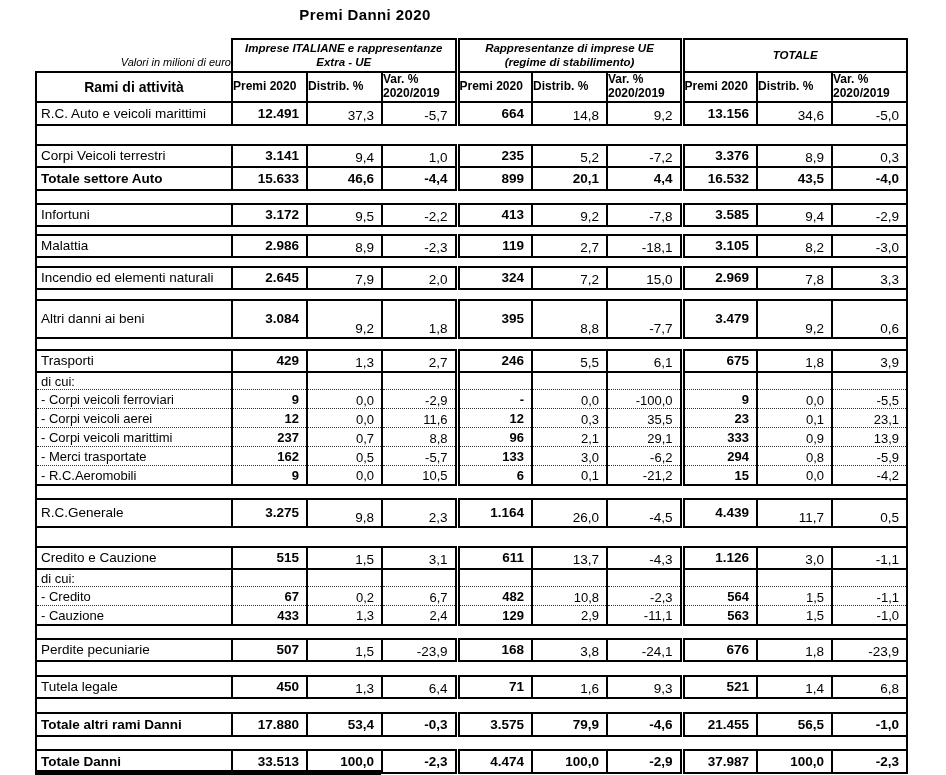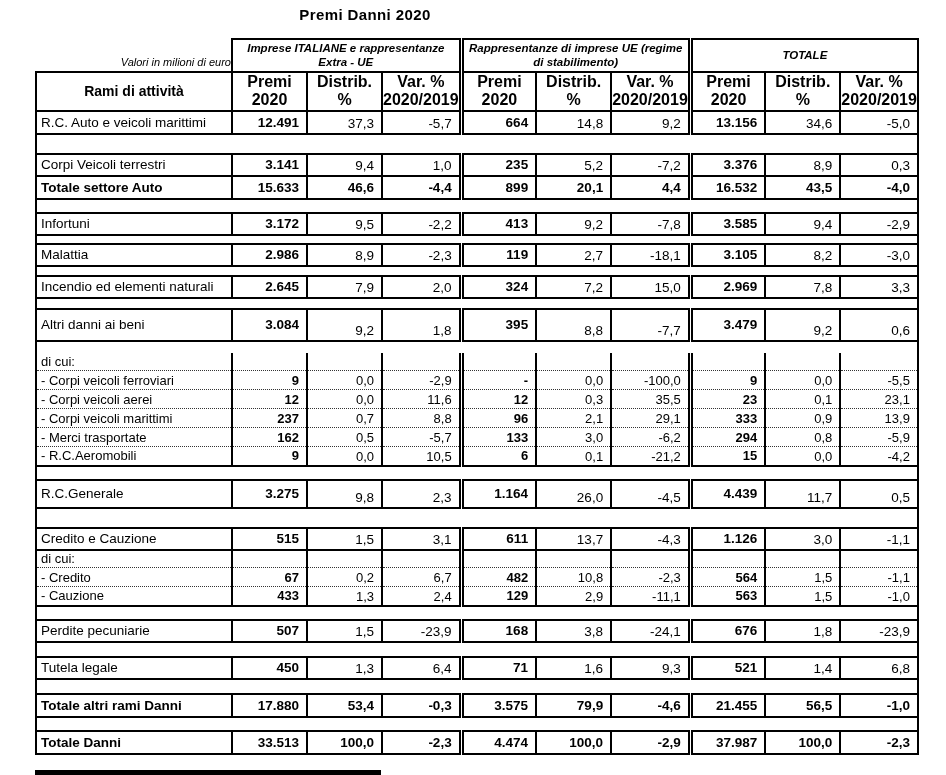--- a/index.html
+++ b/index.html
@@ -17,21 +17,21 @@
   th, td { padding:0; font-size:13.5px; }
 
   
   td.corner { border:none; vertical-align:bottom; text-align:right;
               font-style:italic; font-size:11px; font-weight:normal; padding:0 0 3px 3px; }
   th.group { border:2px solid #000; font-style:italic; font-weight:bold; font-size:11.5px;
              text-align:center; vertical-align:middle; line-height:1.25; padding:1px 4px; }
 
   
   th.rowhdr { border:2px solid #000; font-weight:bold; font-size:14px; text-align:center; }
-  th.colhdr { border:2px solid #000; font-weight:bold; font-size:16px; text-align:center;
+  th.colhdr { border:2px solid #000; font-weight:bold; font-size:12px; text-align:left;
               white-space:pre-line; line-height:1.15; }
 
   
   td.lab { border:2px solid #000; text-align:left; padding-left:4px; }
   td.num { border:2px solid #000; text-align:right; padding-right:7px; }
   td.premi { font-weight:bold; }
 
   tr.r-total td { font-weight:bold; }
   tr.r-first td, tr.r-total td { border-bottom:2px solid #000; }
 
@@ -175,34 +175,46 @@
           <td class="num premi dbl">324</td>
           <td class="num pct">7,2</td>
           <td class="num pct">15,0</td>
           <td class="num premi dbl">2.969</td>
           <td class="num pct">7,8</td>
           <td class="num pct">3,3</td>
         </tr>
         <tr class="r-spacer" style="height: 11px;">
           <td colspan="10" class="spacer-cell"></td>
         </tr>
-        <tr class="r-data" style="height: 32px;">
+        <tr class="r-data" style="height: 38px;">
           <td class="lab">Altri danni ai beni</td>
           <td class="num premi">3.084</td>
           <td class="num pct">9,2</td>
           <td class="num pct">1,8</td>
           <td class="num premi dbl">395</td>
           <td class="num pct">8,8</td>
           <td class="num pct">-7,7</td>
           <td class="num premi dbl">3.479</td>
           <td class="num pct">9,2</td>
           <td class="num pct">0,6</td>
         </tr>
         <tr class="r-spacer" style="height: 12px;">
           <td colspan="10" class="spacer-cell"></td>
+        </tr>
+        <tr class="r-data" style="height: 22px;">
+          <td class="lab">Trasporti</td>
+          <td class="num premi">429</td>
+          <td class="num pct">1,3</td>
+          <td class="num pct">2,7</td>
+          <td class="num premi dbl">246</td>
+          <td class="num pct">5,5</td>
+          <td class="num pct">6,1</td>
+          <td class="num premi dbl">675</td>
+          <td class="num pct">1,8</td>
+          <td class="num pct">3,9</td>
         </tr>
         <tr class="r-dicui" style="height: 18px;">
           <td class="lab">di cui:</td>
           <td class="num premi"></td>
           <td class="num pct"></td>
           <td class="num pct"></td>
           <td class="num premi dbl"></td>
           <td class="num pct"></td>
           <td class="num pct"></td>
           <td class="num premi dbl"></td>

